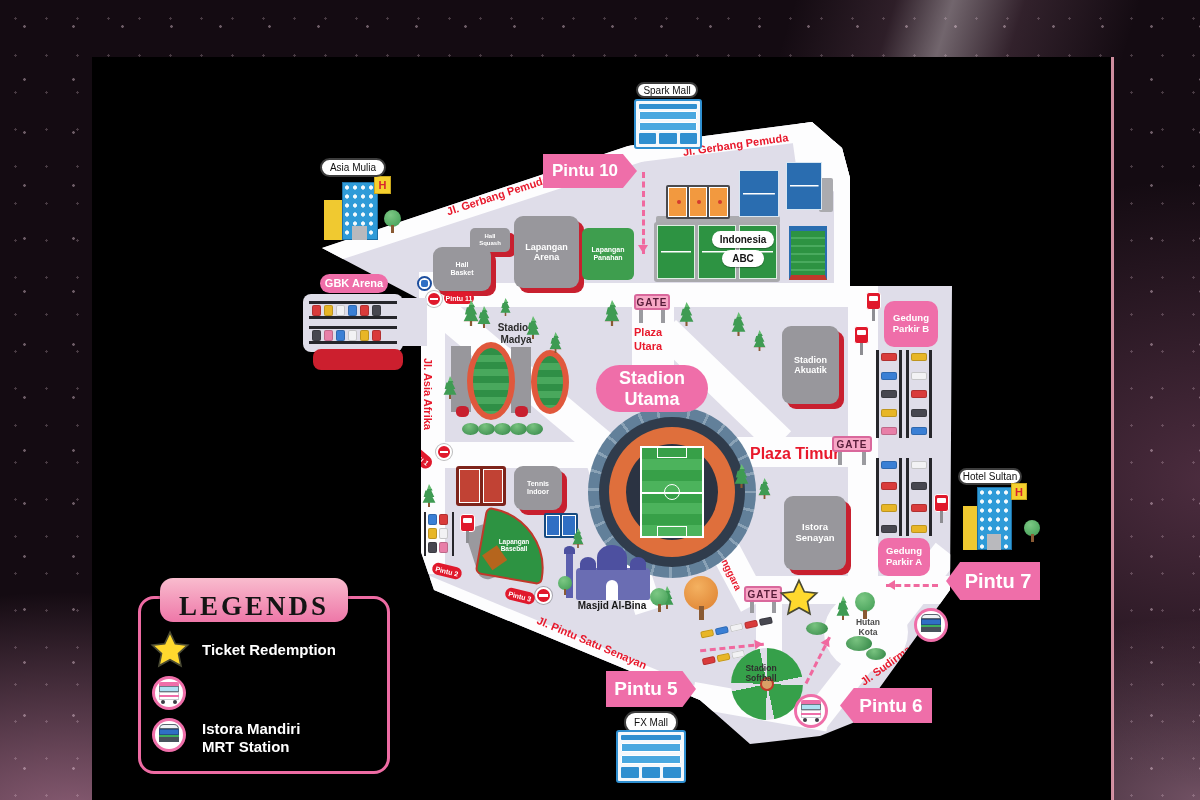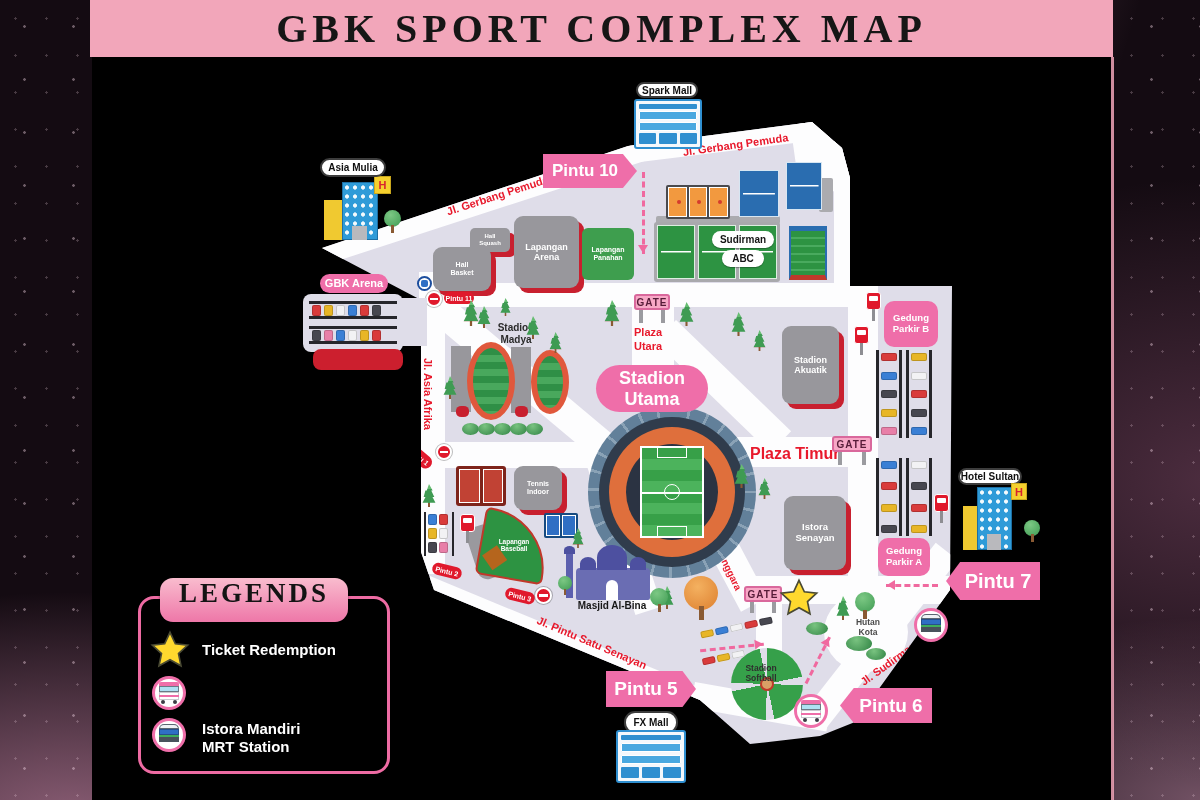--- a/index.html
+++ b/index.html
@@ -21,21 +21,21 @@
 .header{position:absolute;left:90px;top:0;width:1023px;height:57px;background:#f2a6ba;display:flex;align-items:center;justify-content:center}
 .header span{font-family:"Liberation Serif","DejaVu Serif",serif;font-weight:700;font-size:40px;letter-spacing:5px;color:#161616}
 .map{position:absolute;inset:0;clip-path:polygon(322px 248px,628px 146px,812px 122px,842px 148px,850px 178px,850px 286px,952px 286px,950px 590px,855px 722px,820px 736px,750px 744px,700px 700px,434px 590px,421px 552px,421px 300px)}
 .mapbg{position:absolute;inset:0;background:#dfdde9}
 .road{position:absolute;background:#fdfdfe}
 .gwalk{position:absolute;background:#ababaf;border-radius:2px}
 .bldg{position:absolute;background:#98979c;border-radius:9px;box-shadow:5px 5px 0 0 #c8202f;color:#fff;font-weight:700;display:flex;align-items:center;justify-content:center;text-align:center;white-space:pre-line;line-height:1.15}
 .gfield{position:absolute;background:#3e9e4e;border-radius:6px;color:#fff;font-weight:700;display:flex;align-items:center;justify-content:center;text-align:center;white-space:pre-line;line-height:1.1}
 .pink{position:absolute;background:#ef6ea9;color:#fff;font-weight:700;display:flex;align-items:center;justify-content:center;text-align:center;white-space:pre-line;line-height:1.12}
 .wpill{position:absolute;background:#fff;border-radius:11px;color:#141414;font-weight:700;display:flex;align-items:center;justify-content:center;box-shadow:0 1px 1px rgba(0,0,0,.3)}
-.lml{position:absolute;background:#fff;border:2px solid #3c3c3c;border-radius:11px;color:#101010;font-weight:700;display:flex;align-items:center;justify-content:center}
+.lml{position:absolute;background:#fff;border:2px solid #3c3c3c;border-radius:11px;color:#101010;font-weight:400;display:flex;align-items:center;justify-content:center}
 .rtext{position:absolute;color:#e8192c;font-weight:700;white-space:nowrap}
 .dtext{position:absolute;color:#3a3a3a;font-weight:700;white-space:pre-line;text-align:center;line-height:1.15}
 .wtext{position:absolute;color:#fff;font-weight:700;white-space:pre-line;text-align:center;line-height:1.15}
 .rtag{position:absolute;background:#e0192c;color:#fff;font-weight:700;border-radius:7px;display:flex;align-items:center;justify-content:center;font-size:7px;white-space:nowrap}
 .gate{position:absolute;background:#f7a8c6;border:2px solid #d9689c;border-radius:3px;color:#571c38;font-weight:800;display:flex;align-items:center;justify-content:center;font-size:10px;letter-spacing:1px}
 .post{position:absolute;background:#9b9ba0}
 .aright{clip-path:polygon(0 0,85% 0,100% 50%,85% 100%,0 100%)}
 .aleft{clip-path:polygon(15% 0,100% 0,100% 100%,15% 100%,0 50%)}
 .pine{position:absolute;clip-path:polygon(50% 0%,76% 28%,66% 28%,88% 56%,75% 56%,96% 82%,57% 82%,57% 100%,43% 100%,43% 82%,4% 82%,25% 56%,12% 56%,24% 28%,34% 28%);background:linear-gradient(180deg,#66bd72 0 20%,#3f9b53 20% 82%,#8a5a33 82%)}
 .treer{position:absolute;border-radius:50%;background:radial-gradient(circle at 38% 30%,#7cc884,#3f9b53)}
@@ -91,21 +91,21 @@
 .tj .vwin{position:absolute;left:7px;top:10px;width:20px;height:6px;background:#aee0f2;border:1px solid #6b7a86}
 .tj .vbody{position:absolute;left:7px;top:16px;width:20px;height:8px;background:#fff;border:1px solid #c9c9cf}
 .tj .vstripe{position:absolute;left:7px;top:19px;width:20px;height:2px;background:#ef6ea9}
 .tj .w1,.tj .w2{position:absolute;top:24px;width:4px;height:4px;background:#3c3c44;border-radius:50%}
 .tj .w1{left:9px}.tj .w2{left:21px}
 .mrt .vroof{position:absolute;left:7px;top:6px;width:20px;height:5px;background:#eef2f5;border:1px solid #5a6672;border-radius:5px 5px 0 0}
 .mrt .vwin{position:absolute;left:7px;top:11px;width:20px;height:6px;background:#2f6fc4;border:1px solid #27508a}
 .mrt .vstripe{position:absolute;left:7px;top:17px;width:20px;height:2px;background:#3fae5c}
 .mrt .vbody{position:absolute;left:7px;top:19px;width:20px;height:5px;background:#49525c}
 .legend-box{position:absolute;left:138px;top:596px;width:252px;height:178px;border:3px solid #ee6ba3;border-radius:16px}
-.legend-tab{position:absolute;left:160px;top:578px;width:188px;height:44px;background:linear-gradient(180deg,#f9bcce,#ee77a8);border-radius:13px;display:flex;align-items:flex-start;justify-content:center;box-shadow:0 2px 3px rgba(0,0,0,.5)}
+.legend-tab{position:absolute;left:160px;top:578px;width:188px;height:44px;background:linear-gradient(180deg,#f9bcce,#ee77a8);border-radius:13px;display:flex;align-items:flex-end;justify-content:center;box-shadow:0 2px 3px rgba(0,0,0,.5)}
 .legend-tab span{font-family:"Liberation Serif","DejaVu Serif",serif;font-weight:700;font-size:27px;letter-spacing:3px;color:#141414}
 .legend-item-label{position:absolute;color:#fff;font-weight:700;font-size:15px;line-height:1.18;white-space:pre-line}
 .star-svg{position:absolute}
 .stadium-ring{position:absolute;border-radius:50%}
 .pitch{position:absolute;border:2px solid #fff;background:repeating-linear-gradient(180deg,#37a048 0 11px,#4cb35c 11px 22px)}
 .pitch .mid{position:absolute;left:0;right:0;top:50%;height:1.5px;background:#fff}
 .pitch .cc{position:absolute;left:50%;top:50%;width:16px;height:16px;border:1.5px solid #fff;border-radius:50%;transform:translate(-50%,-50%)}
 .pitch .gb{position:absolute;left:25%;width:50%;height:11px;border:1.5px solid #fff}
 .pitch .gbt{top:-1px;border-top:none}
 .pitch .gbb{bottom:-1px;border-bottom:none}
@@ -114,23 +114,20 @@
 .mosq-min{position:absolute;background:#5c5fae;border-radius:2px 2px 0 0}
 .mosq-door{position:absolute;background:#fff;border-radius:6px 6px 0 0}
 </style>
 </head>
 <body>
 
 <div class="stage">
   <div class="panel"></div>
   <div class="edgeline"></div>
 
-  <div class="header">
-    <span>GBK SPORT COMPLEX MAP</span>
-  </div>
 
   <div class="map">
     <div class="mapbg"></div>
 
     <div class="road" style="left:316px;top:235px;width:345px;height:32px;transform:rotate(-18deg);transform-origin:0 50%"></div>
     <div class="road" style="left:630px;top:133px;width:200px;height:30px;transform:rotate(-7deg);transform-origin:0 50%"></div>
     <div class="road" style="left:795px;top:120px;width:60px;height:72px;border-radius:12px;transform:rotate(-8deg)"></div>
     <div class="road" style="left:834px;top:140px;width:18px;height:152px"></div>
     <div class="road" style="left:419px;top:272px;width:26px;height:302px"></div>
     <div class="road" style="left:423px;top:283px;width:430px;height:24px"></div>
@@ -178,21 +175,21 @@
     </div>
     <div class="bluef" style="left:739px;top:170px;width:40px;height:47px"></div>
     <div class="bluef" style="left:786px;top:162px;width:36px;height:48px"></div>
     <div class="gridiron" style="left:789px;top:226px;width:38px;height:54px"></div>
 
     <div class="abs" style="left:654px;top:222px;width:126px;height:60px;background:#a9a9ad;border-radius:3px">
       <div class="socc" style="left:3px;top:3px;width:38px;height:54px"></div>
       <div class="socc" style="left:44px;top:3px;width:38px;height:54px"></div>
       <div class="socc" style="left:85px;top:3px;width:38px;height:54px"></div>
     </div>
-    <div class="wpill" style="left:712px;top:231px;width:62px;height:17px;font-size:10px">Sudirman</div>
+    <div class="wpill" style="left:712px;top:231px;width:62px;height:17px;font-size:10px">Indonesia</div>
     <div class="wpill" style="left:722px;top:250px;width:42px;height:17px;font-size:10px">ABC</div>
 
     <div class="abs" style="left:451px;top:346px;width:20px;height:66px;background:#98979c"></div>
     <div class="abs" style="left:511px;top:347px;width:20px;height:66px;background:#98979c"></div>
     <div class="abs" style="left:456px;top:406px;width:13px;height:11px;background:#c8202f;border-radius:40%"></div>
     <div class="abs" style="left:515px;top:406px;width:13px;height:11px;background:#c8202f;border-radius:40%"></div>
     <div class="oval" style="left:467px;top:342px;width:48px;height:78px"></div>
     <div class="oval" style="left:531px;top:350px;width:38px;height:64px"></div>
     <div class="dtext" style="left:488px;top:322px;width:56px;font-size:10px;color:#2b2b2b">Stadion
 Madya</div>

